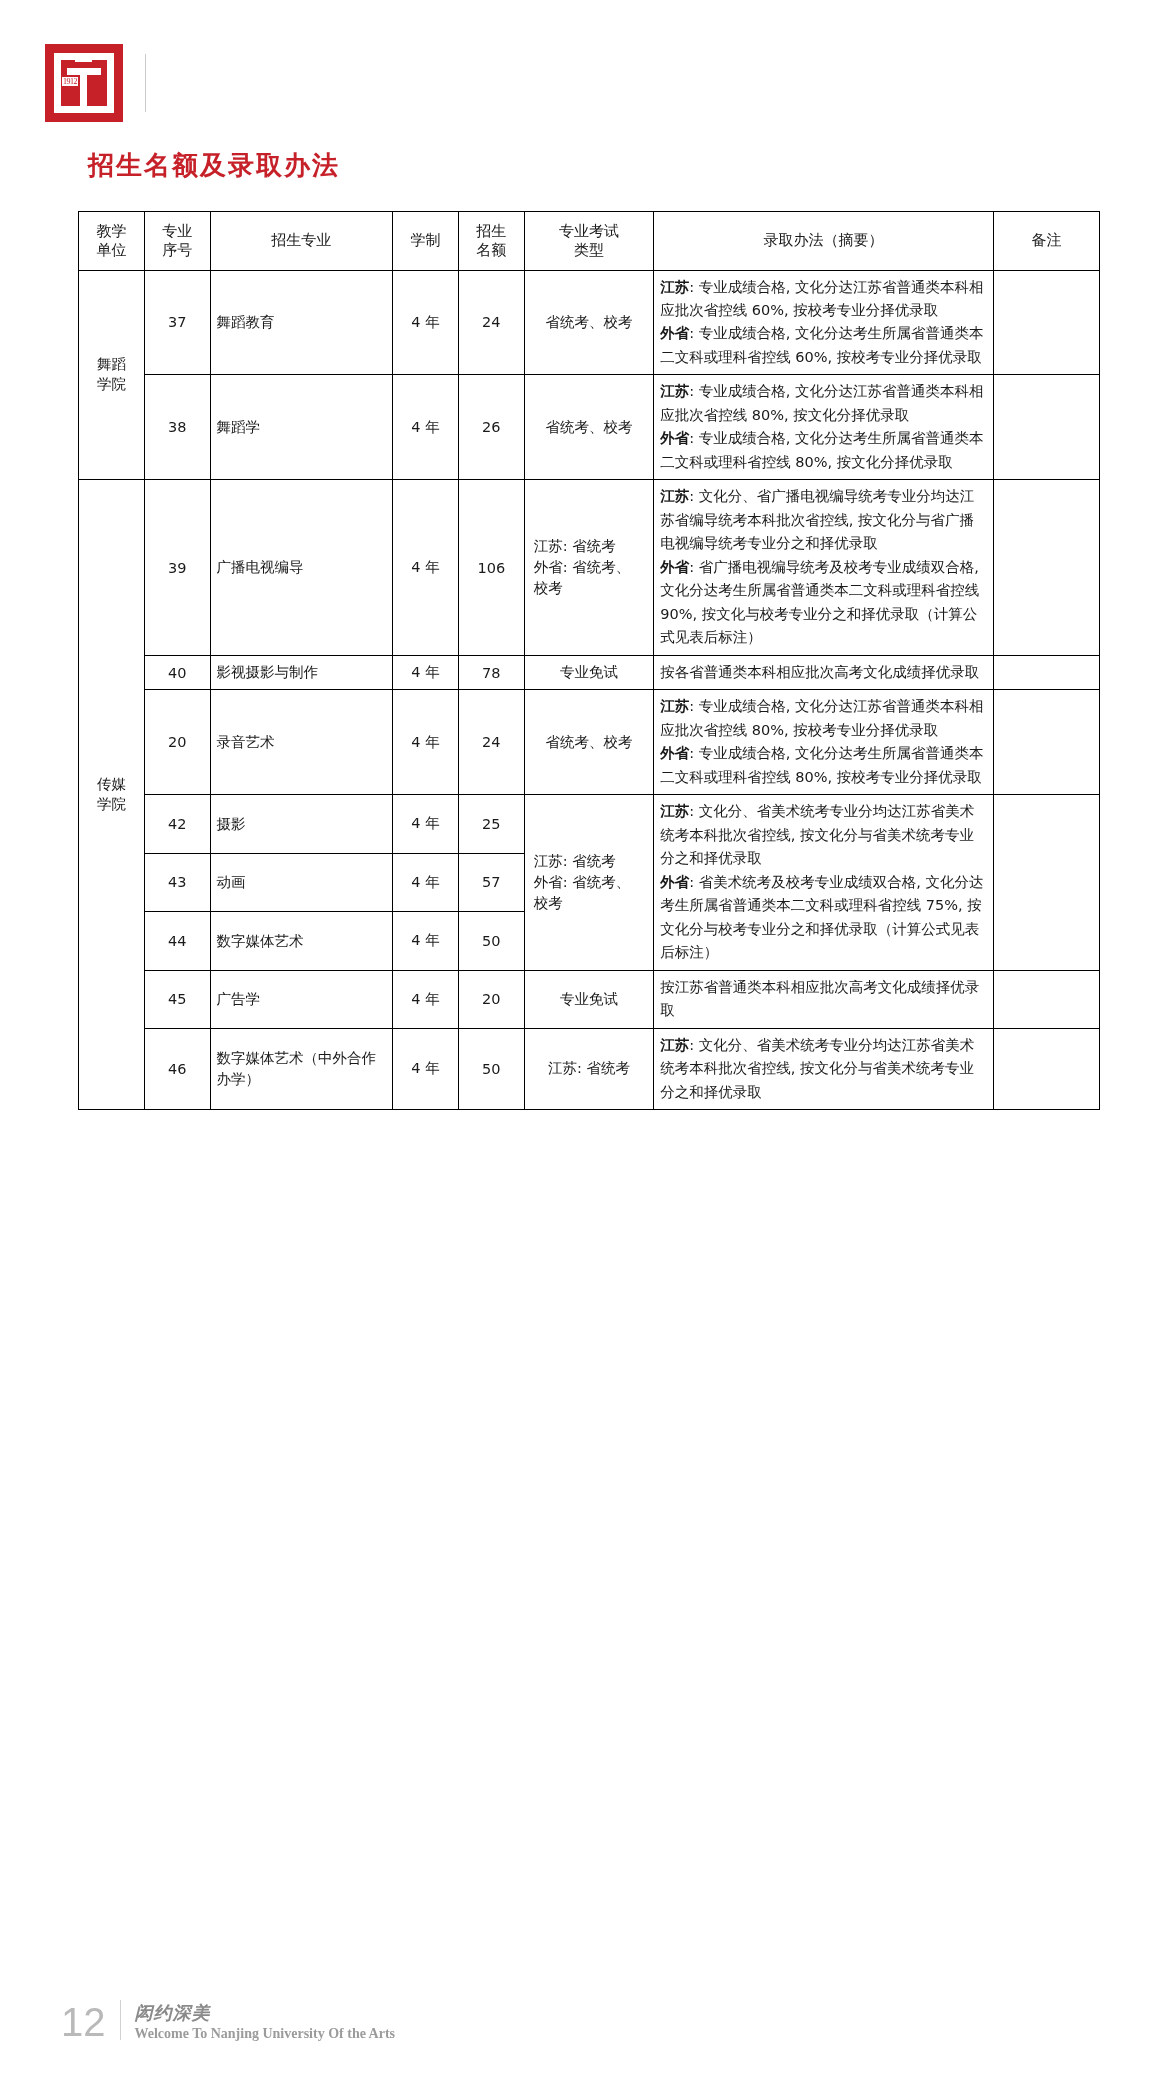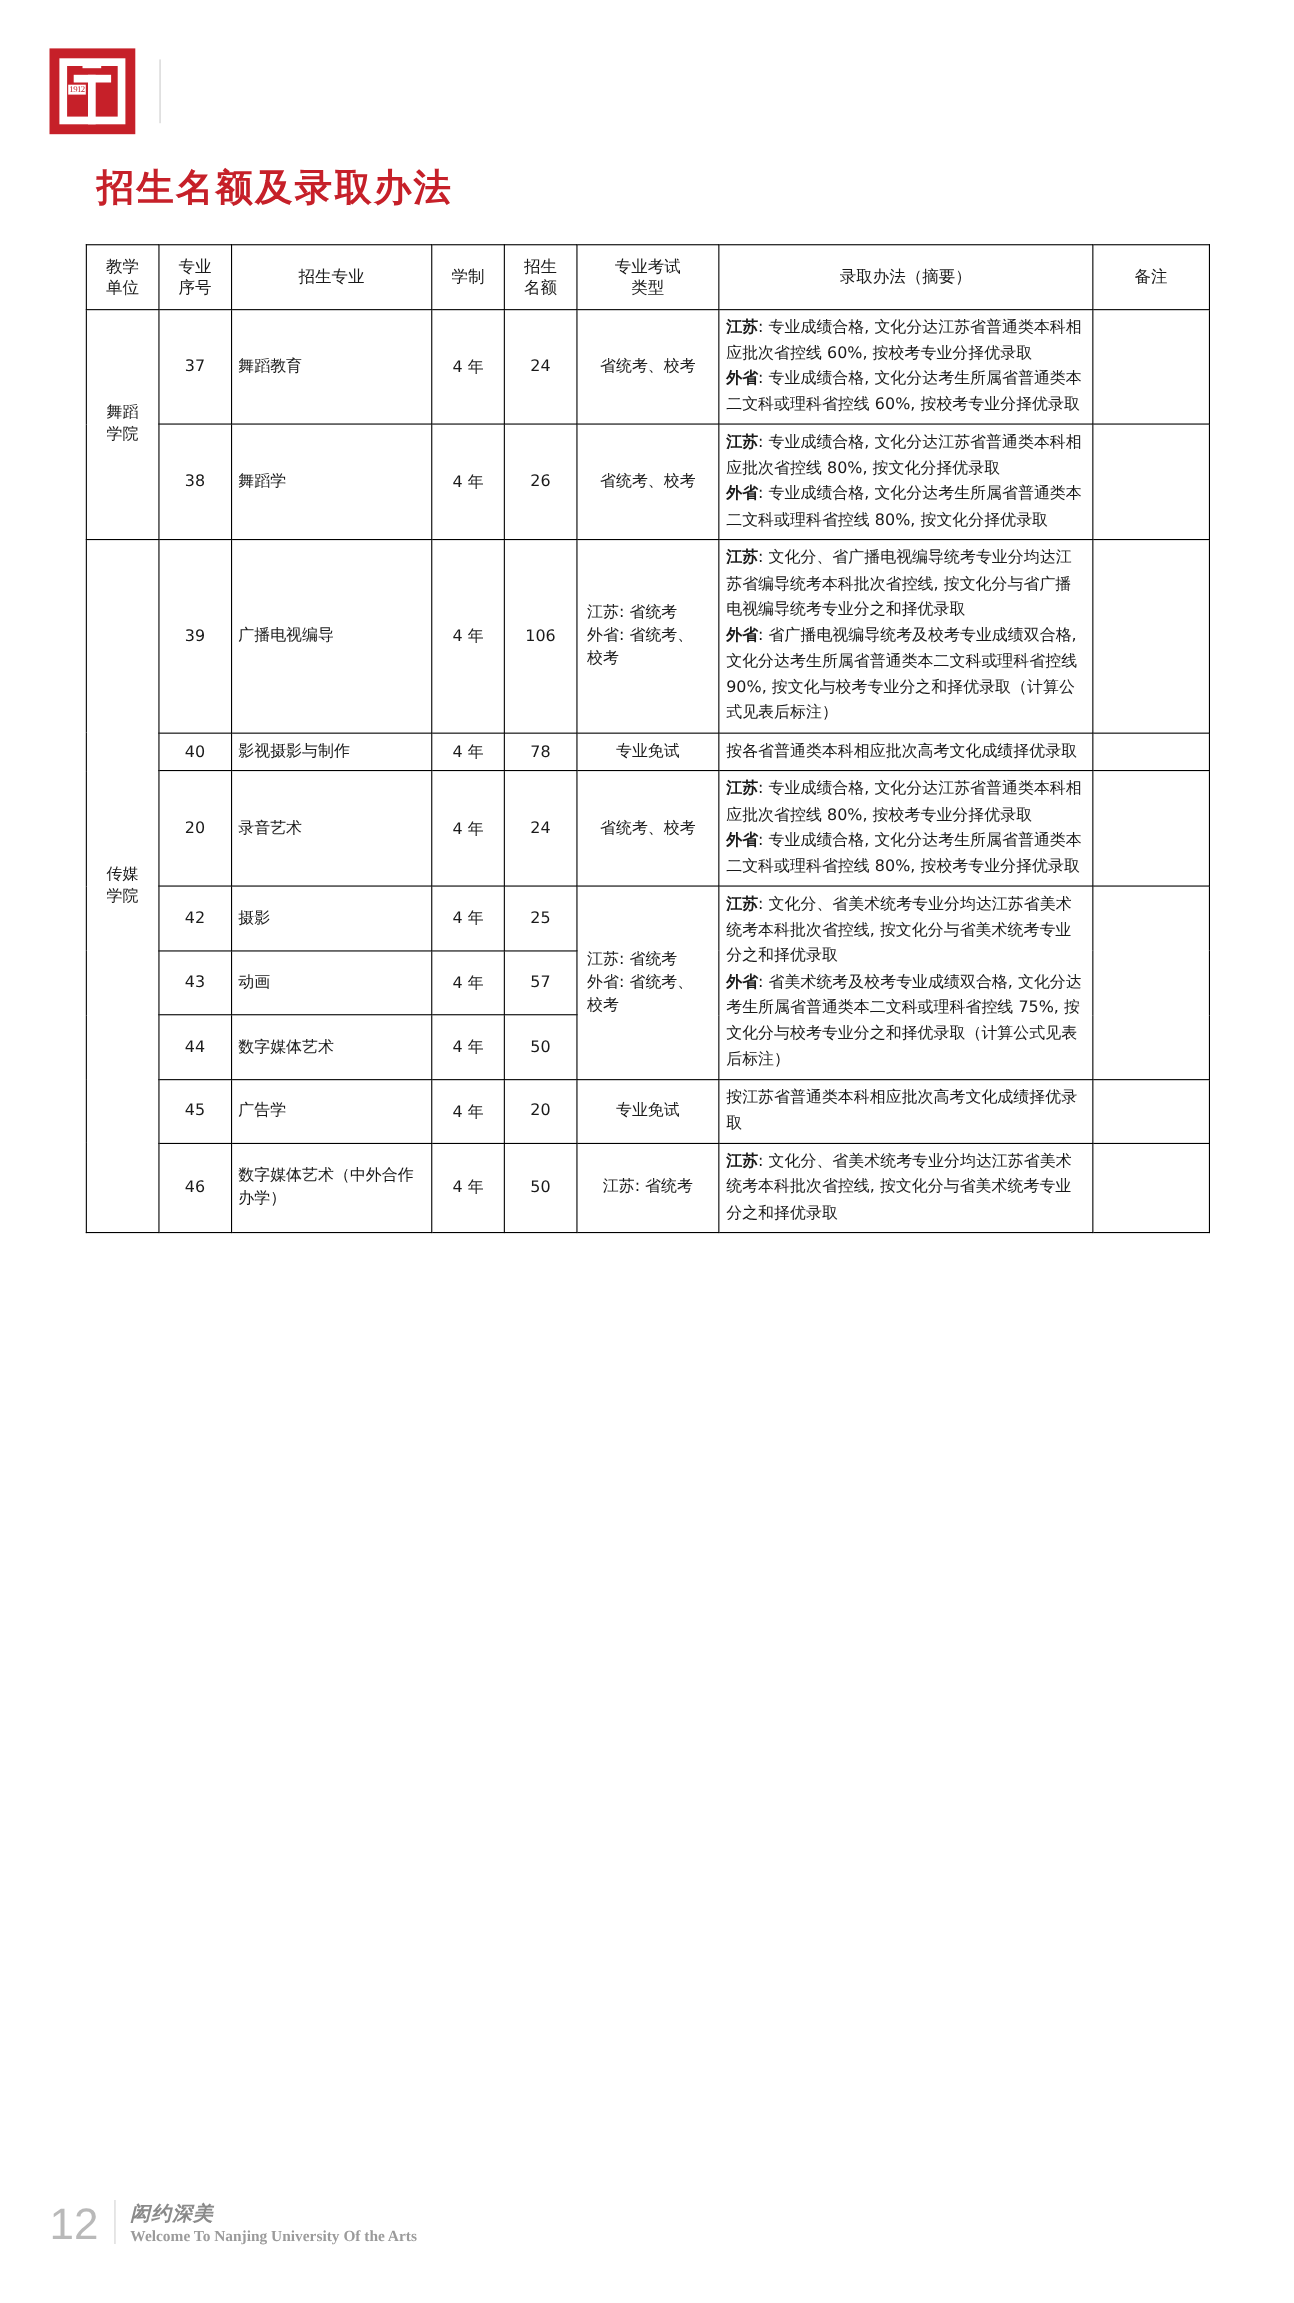--- a/index.html
+++ b/index.html
@@ -94,21 +94,21 @@
     font-size: 21px;
     letter-spacing: 7px;
     color: #1a1a1a;
     font-family: "DejaVu Sans", sans-serif;
     white-space: nowrap;
   }
 
   
   .section-title {
     color: #C62029;
-    font-size: 34px;
+    font-size: 26px;
     font-weight: bold;
     letter-spacing: 2px;
     margin: 38px 0 0 88px;
     font-family: "DejaVu Sans", sans-serif;
   }
 
   
   .table-wrap {
     margin: 28px 0 0 78px;
     width: 1022px;
@@ -148,21 +148,21 @@
   .method-b { font-weight: bold; }
 
   
   .page-footer {
     position: absolute;
     left: 0;
     bottom: 52px;
     width: 100%;
     display: flex;
     align-items: flex-end;
-    padding-left: 45px;
+    padding-left: 61px;
   }
   .pg-num {
     font-size: 40px;
     color: #b9b9b9;
     font-family: "Liberation Sans", sans-serif;
     line-height: 1;
   }
   .pg-sep {
     width: 1px;
     height: 40px;

